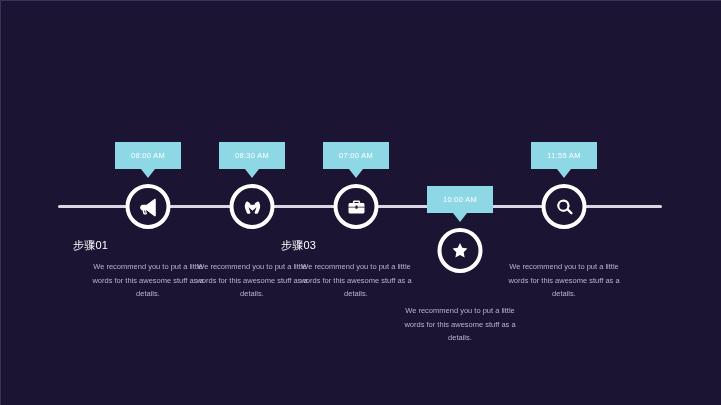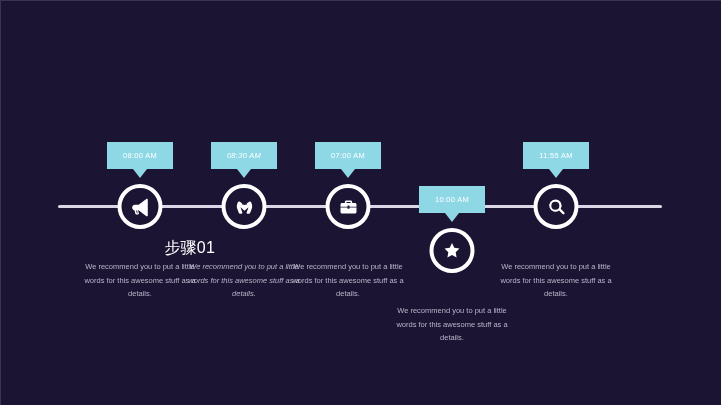--- a/index.html
+++ b/index.html
@@ -31,21 +31,21 @@
     left: 57px;
     right: 59px;
     top: 204px;
     height: 3px;
     background: #d9d6e6;
     border-radius: 2px;
   }
 
   .steps {
     position: absolute;
-    left: 0;
+    left: 8px;
     top: 0;
     width: 692px;
     height: 405px;
   }
 
   .step {
     position: absolute;
     top: 0;
     width: 150px;
     margin-left: -75px;
@@ -103,23 +103,23 @@
     display: block;
     fill: #ffffff;
   }
 
   
   .step-title {
     position: absolute;
     top: 237px;
     left: 0;
     width: 150px;
-    text-align: right;
+    text-align: left;
     color: #ffffff;
-    font-size: 16px;
+    font-size: 11px;
     letter-spacing: 0.2px;
   }
   .step-desc {
     position: absolute;
     top: 259px;
     left: 15px;
     width: 120px;
     text-align: center;
     color: #b9b3ca;
     font-size: 7.5px;
@@ -142,21 +142,21 @@
         <div class="node">
           <span>
             <svg viewBox="0 0 24 24" width="21" height="21">
               <path d="M20.5 3.2c-.4-.25-.9-.2-1.25.1L10.4 10H6.2C4.45 10 3 11.45 3 13.2c0 1.55 1.1 2.85 2.6 3.13l1.1 4.05c.12.43.5.72.95.72h2.1c.65 0 1.12-.62.95-1.25l-.95-3.5h.65l8.85 6.7c.35.27.83.3 1.2.07.37-.22.55-.66.45-1.07V4.2c0-.4-.2-.78-.5-1zM9.2 19.6H8.4l-.85-3.15h1.2l.45 3.15z"></path>
             </svg>
           </span>
         </div>
         <div class="step-title">步骤01</div>
         <div class="step-desc">We recommend you to put a little words for this awesome stuff as a details.</div>
       </div>
-      <div class="step" style="left: 243px; font-style: italic;">
+      <div class="step" style="left: 243px;">
         <div class="badge">
           <span class="badge-label">08:30 AM</span>
         </div>
         <div class="badge-tail"></div>
         <div class="node">
           <span>
             <svg viewBox="0 0 24 24" width="22" height="22">
               <path d="M12 9.9l-.12-.11C10.9 8.9 9.3 9 8.45 10c-.78.92-.7 2.3.17 3.13L12 16.2l3.38-3.07c.87-.83.95-2.21.17-3.13-.85-1-2.45-1.1-3.43-.21L12 9.9z"></path>
               <path d="M6.6 6.1c-.6-.35-1.35-.14-1.7.45l-.1.2C3.5 9.1 3.2 11.8 4.2 14.3l1.7 4.25c.2.5.68.8 1.2.8h1.7c.66 0 1.1-.66.88-1.27l-1.5-4.1c-.5-1.35-.25-2.85.66-3.95l.5-.6c.4-.5.35-1.25-.15-1.65L6.6 6.1z"></path>
               <path d="M17.4 6.1l-2.6 1.68c-.5.4-.55 1.15-.15 1.65l.5.6c.9 1.1 1.16 2.6.66 3.95l-1.5 4.1c-.22.61.22 1.27.88 1.27h1.7c.52 0 1-.3 1.2-.8l1.7-4.25c1-2.5.7-5.2-.6-7.55l-.1-.2c-.35-.59-1.1-.8-1.7-.45z"></path>
@@ -171,20 +171,21 @@
         </div>
         <div class="badge-tail"></div>
         <div class="node">
           <span>
             <svg viewBox="0 0 24 24" width="20" height="20">
               <path d="M9.5 4.2c-1.05 0-1.9.85-1.9 1.9v1.1H4.3c-1.05 0-1.9.85-1.9 1.9v2.55h8.35v-.85c0-.35.28-.62.62-.62h1.26c.34 0 .62.27.62.62v.85h8.35V9.1c0-1.05-.85-1.9-1.9-1.9h-3.3V6.1c0-1.05-.85-1.9-1.9-1.9h-5zm.35 1.9h4.3c.2 0 .35.15.35.35v.85H9.5V6.45c0-.2.15-.35.35-.35z"></path>
               <path d="M13.25 12.55v.9c0 .35-.28.62-.62.62h-1.26a.62.62 0 0 1-.62-.62v-.9H2.4v5.35c0 1.05.85 1.9 1.9 1.9h15.4c1.05 0 1.9-.85 1.9-1.9v-5.35h-8.35z"></path>
             </svg>
           </span>
         </div>
+        <div class="step-title">步骤03</div>
         <div class="step-desc">We recommend you to put a little words for this awesome stuff as a details.</div>
       </div>
       <div class="step" style="left: 451px; margin-top: 44px;">
         <div class="badge">
           <span class="badge-label">10:00 AM</span>
         </div>
         <div class="badge-tail"></div>
         <div class="node">
           <span>
             <svg viewBox="0 0 24 24" width="21" height="21">

